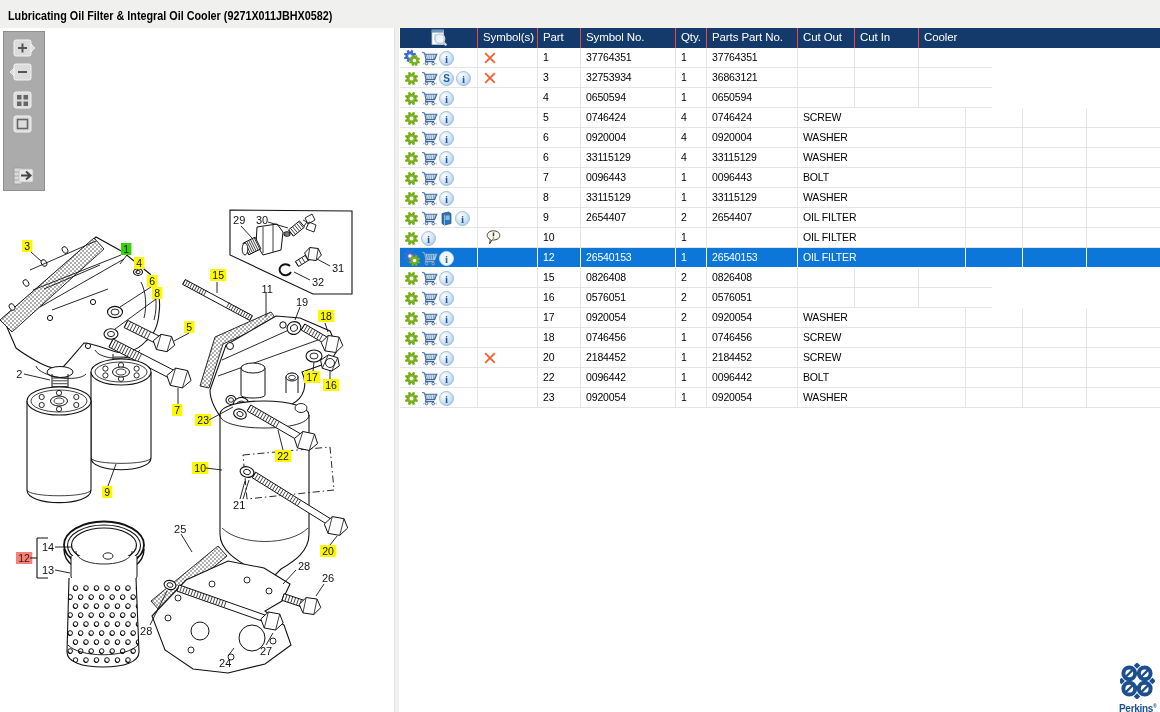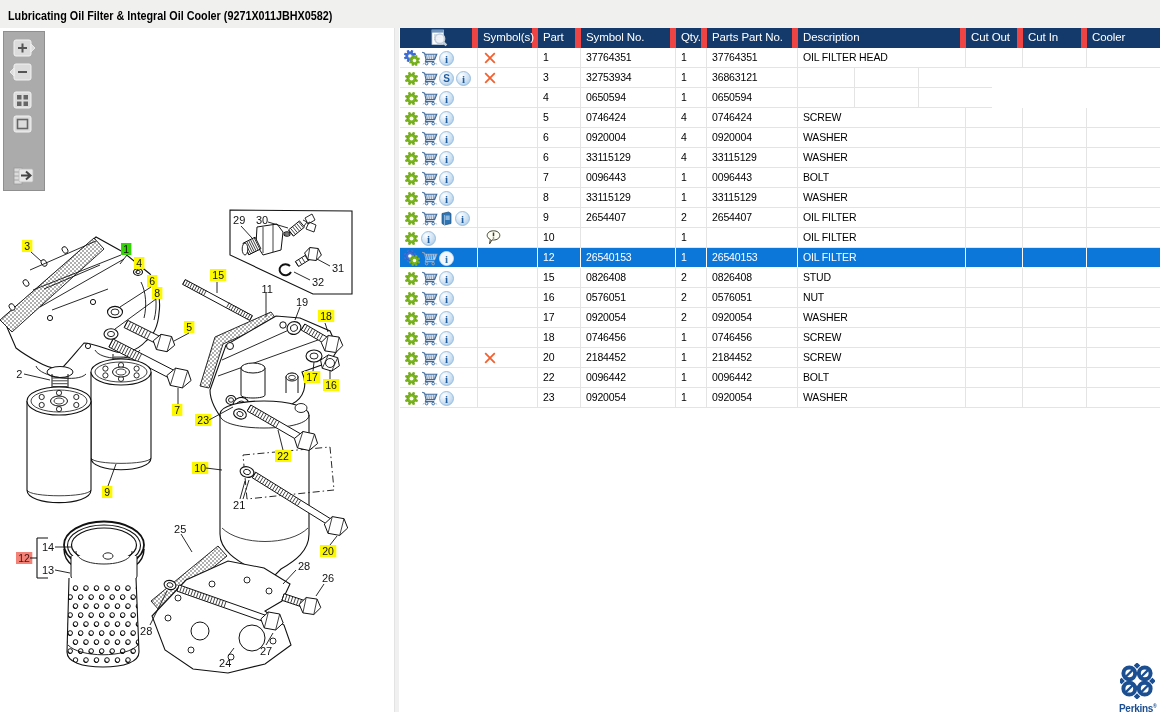--- a/index.html
+++ b/index.html
@@ -6,21 +6,21 @@
   font-family:"Liberation Sans",sans-serif; }
 .titlebar { position:absolute; left:0; top:0; width:1160px; height:28px; background:#f0f0ef; }
 .titlebar span { position:absolute; left:8px; top:8px; font-size:13px; font-weight:bold; color:#000;
   transform:scaleX(0.83); transform-origin:0 0; white-space:nowrap; }
 .leftpanel { position:absolute; left:0; top:28px; width:394px; height:684px; background:#fff; }
 .vsep { position:absolute; left:394px; top:28px; width:5px; height:684px; background:#f0f0f0; border-left:1px solid #e3e3e3; }
 .tbar { position:absolute; left:2px; top:2px; }
 .dia { position:absolute; left:0; top:0; }
 .tablewrap { position:absolute; left:400px; top:28px; width:760px; }
 .thead { display:flex; height:20px; background:#133a6a; }
-.th { position:relative; height:20px; border-right:6px solid #ef4444; color:#fff; font-size:11.5px; letter-spacing:-0.1px; }
+.th { position:relative; height:20px; border-right:1px solid #ef4444; color:#fff; font-size:11.5px; letter-spacing:-0.1px; }
 .th:last-child { border-right:none; }
 .tht { position:absolute; left:5px; top:3px; white-space:nowrap; }
 .tr { display:flex; height:20px; background:#fff; }
 .td { position:relative; height:20px; border-right:1px solid #e4e4e4; border-bottom:1px solid #e4e4e4;
   font-size:10.5px; letter-spacing:-0.15px; color:#000; padding-left:5px; line-height:19px; white-space:nowrap; overflow:hidden; }
 .tr .td:last-child { border-right:none; }
 .tr.sel .td { background:#0c77d8; color:#fff; border-bottom-color:#ffffff; border-right-color:#fff; }
 .ic { position:absolute; }
 .plogo { position:absolute; left:1119px; top:663px; width:36px; text-align:center; }
 .ptext { font-size:10px; font-weight:bold; color:#1b4f91; margin-top:0px; letter-spacing:-0.3px; }
@@ -574,23 +574,20 @@
       </div>
       <div class="th" style="width:95px">
         <span class="tht">Symbol No.</span>
       </div>
       <div class="th" style="width:31px">
         <span class="tht">Qty.</span>
       </div>
       <div class="th" style="width:91px">
         <span class="tht">Parts Part No.</span>
       </div>
-      <div class="th" style="width:168px">
-        <span class="tht">Description</span>
-      </div>
       <div class="th" style="width:57px">
         <span class="tht">Cut Out</span>
       </div>
       <div class="th" style="width:64px">
         <span class="tht">Cut In</span>
       </div>
       <div class="th" style="width:73px">
         <span class="tht">Cooler</span>
       </div>
     </div>
@@ -611,21 +608,20 @@
       </div>
       <div class="td c0" style="width:60px">
         <svg class="ic" style="left:6px;top:4px" width="12" height="12">
           <use href="#xsym"></use>
         </svg>
       </div>
       <div class="td" style="width:43px">1</div>
       <div class="td" style="width:95px">37764351</div>
       <div class="td" style="width:31px">1</div>
       <div class="td" style="width:91px">37764351</div>
-      <div class="td" style="width:168px">OIL FILTER HEAD</div>
       <div class="td" style="width:57px"></div>
       <div class="td" style="width:64px"></div>
       <div class="td" style="width:73px"></div>
     </div>
     <div class="tr">
       <div class="td c0" style="width:78px">
         <svg class="ic" style="left:5px;top:4px" width="13" height="13">
           <use href="#gearG"></use>
         </svg>
         <svg class="ic" style="left:21px;top:3px" width="17" height="15">
@@ -865,21 +861,20 @@
         </svg>
         <svg class="ic" style="left:39px;top:3px" width="15" height="15">
           <use href="#info"></use>
         </svg>
       </div>
       <div class="td c0" style="width:60px"></div>
       <div class="td" style="width:43px">15</div>
       <div class="td" style="width:95px">0826408</div>
       <div class="td" style="width:31px">2</div>
       <div class="td" style="width:91px">0826408</div>
-      <div class="td" style="width:168px">STUD</div>
       <div class="td" style="width:57px"></div>
       <div class="td" style="width:64px"></div>
       <div class="td" style="width:73px"></div>
     </div>
     <div class="tr">
       <div class="td c0" style="width:78px">
         <svg class="ic" style="left:5px;top:4px" width="13" height="13">
           <use href="#gearG"></use>
         </svg>
         <svg class="ic" style="left:21px;top:3px" width="17" height="15">
@@ -887,21 +882,20 @@
         </svg>
         <svg class="ic" style="left:39px;top:3px" width="15" height="15">
           <use href="#info"></use>
         </svg>
       </div>
       <div class="td c0" style="width:60px"></div>
       <div class="td" style="width:43px">16</div>
       <div class="td" style="width:95px">0576051</div>
       <div class="td" style="width:31px">2</div>
       <div class="td" style="width:91px">0576051</div>
-      <div class="td" style="width:168px">NUT</div>
       <div class="td" style="width:57px"></div>
       <div class="td" style="width:64px"></div>
       <div class="td" style="width:73px"></div>
     </div>
     <div class="tr">
       <div class="td c0" style="width:78px">
         <svg class="ic" style="left:5px;top:4px" width="13" height="13">
           <use href="#gearG"></use>
         </svg>
         <svg class="ic" style="left:21px;top:3px" width="17" height="15">

